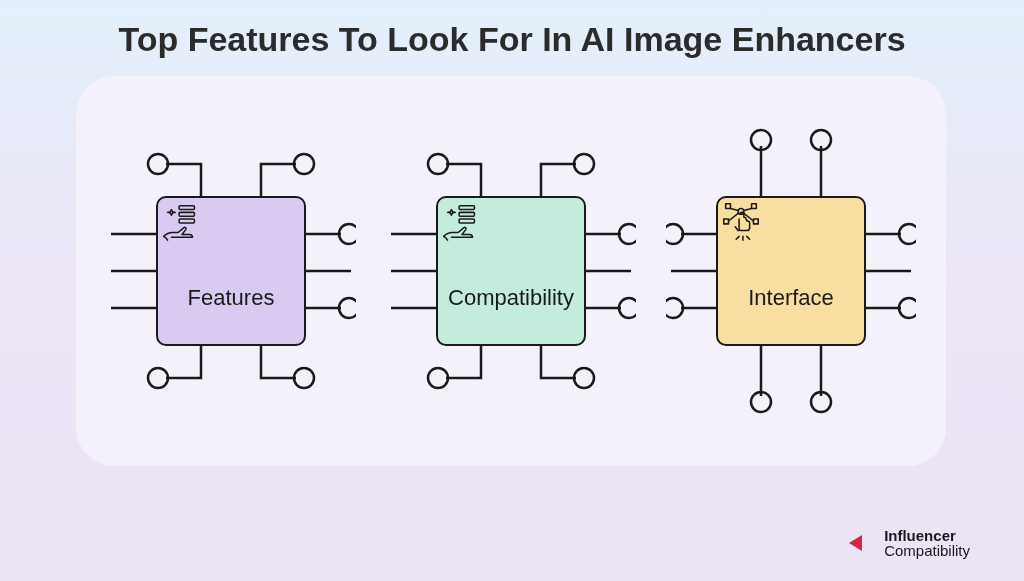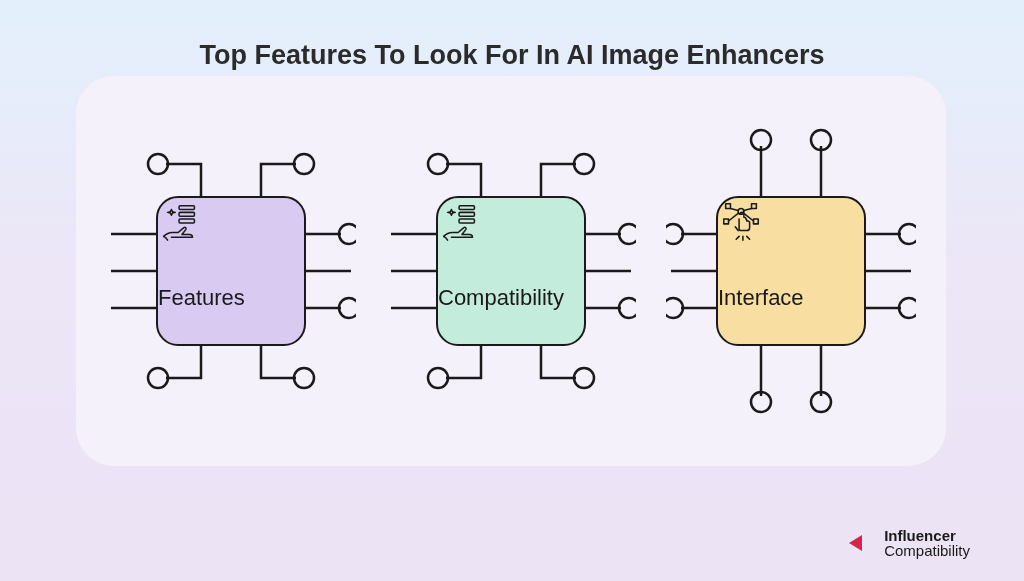--- a/index.html
+++ b/index.html
@@ -6,22 +6,22 @@
   body {
     width: 1024px;
     height: 581px;
     background: linear-gradient(180deg, #e3f0fb 0%, #ece6f7 45%, #ece3f5 100%);
     font-family: -apple-system, BlinkMacSystemFont, "Segoe UI", Arial, sans-serif;
     position: relative;
     overflow: hidden;
   }
   .title {
     text-align: center;
-    padding-top: 40px;
-    font-size: 27px;
+    padding-top: 20px;
+    font-size: 34px;
     font-weight: 700;
     color: #2b2b2b;
   }
   .panel {
     position: absolute;
     left: 76px;
     top: 76px;
     width: 870px;
     height: 390px;
     background: #f5f1fb;
@@ -38,26 +38,27 @@
   .chip {
     position: relative;
     width: 250px;
     height: 310px;
   }
   .chip svg { position: absolute; top: 0; left: 0; }
   .chip .core {
     position: absolute;
     width: 150px;
     height: 150px;
-    border-radius: 22px;
+    border-radius: 10px;
     border: 2.5px solid #1a1a1a;
     left: 50px;
     top: 80px;
     display: flex;
     flex-direction: column;
+    align-items: center;
     justify-content: center;
     gap: 8px;
   }
   .core.purple { background: #d9caf2; }
   .core.yellow { background: #f8dea0; }
   .core.green  { background: #c4ecdc; }
   .core .label {
     font-size: 22px;
     font-weight: 500;
     color: #1a1a1a;

